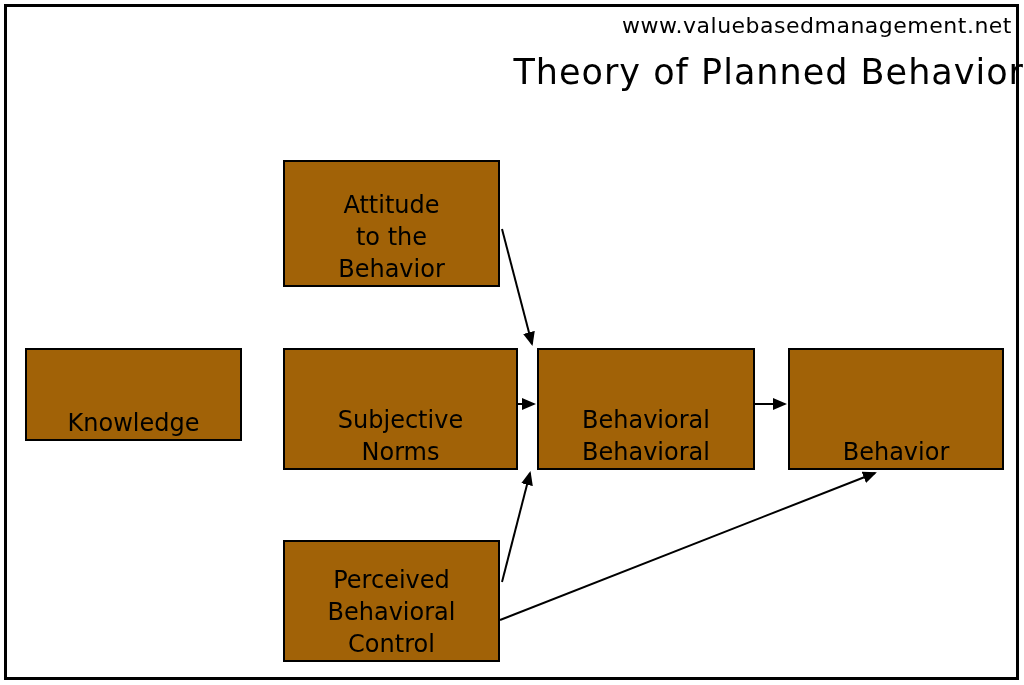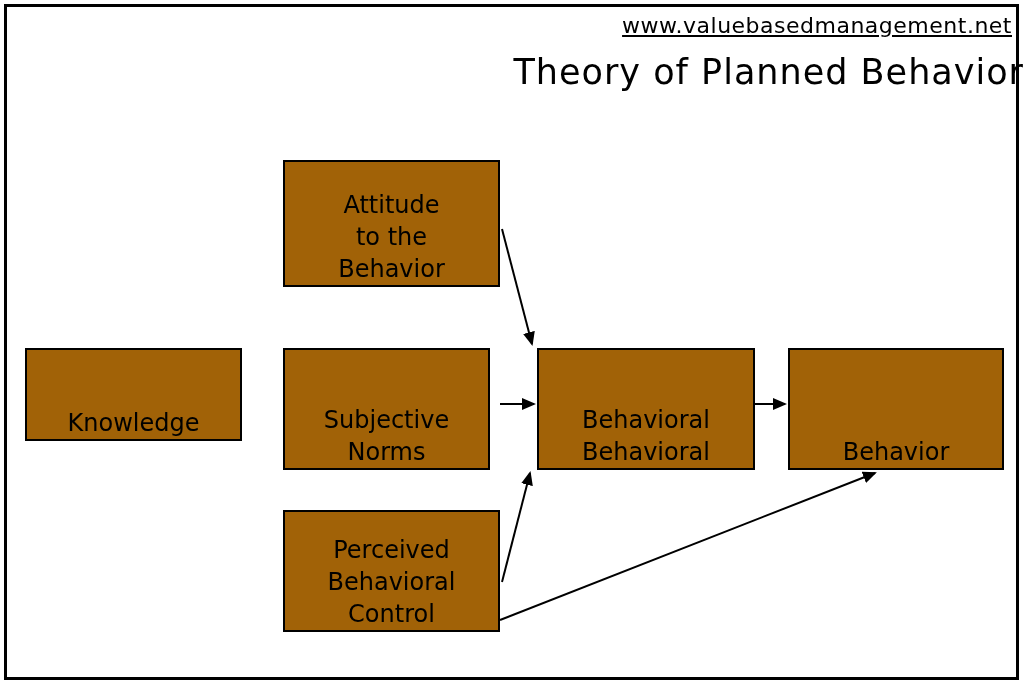--- a/index.html
+++ b/index.html
@@ -26,21 +26,20 @@
     background: transparent;
   }
   .watermark {
     position: absolute;
     top: 13px;
     right: 12px;
     font-size: 22px;
     letter-spacing: 0.5px;
     color: #000000;
     white-space: nowrap;
-    text-decoration: underline;
   }
   .title {
     position: absolute;
     top: 52px;
     left: 0;
     width: 100%;
     margin: 0;
     text-align: right;
     font-size: 35px;
     font-weight: 400;
@@ -98,25 +97,25 @@
 
   <div id="nodes-layer">
       <div class="node" style="left: 25px; top: 348px; width: 217px; height: 93px; border-color: rgb(0, 0, 0); color: rgb(0, 0, 0);">
         <div class="node-line">Knowledge</div>
       </div>
       <div class="node" style="left: 283px; top: 160px; width: 217px; height: 127px; border-color: rgb(0, 0, 0); color: rgb(0, 0, 0);">
         <div class="node-line">Attitude</div>
         <div class="node-line">to the</div>
         <div class="node-line">Behavior</div>
       </div>
-      <div class="node" style="left: 283px; top: 348px; width: 207px; height: 122px; border-color: rgb(0, 0, 0); color: rgb(0, 0, 0);">
+      <div class="node" style="left: 283px; top: 348px; width: 235px; height: 122px; border-color: rgb(0, 0, 0); color: rgb(0, 0, 0);">
         <div class="node-line">Subjective</div>
         <div class="node-line">Norms</div>
       </div>
-      <div class="node" style="left: 283px; top: 510px; width: 217px; height: 122px; border-color: rgb(0, 0, 0); color: rgb(0, 0, 0);">
+      <div class="node" style="left: 283px; top: 540px; width: 217px; height: 122px; border-color: rgb(0, 0, 0); color: rgb(0, 0, 0);">
         <div class="node-line">Perceived</div>
         <div class="node-line">Behavioral</div>
         <div class="node-line">Control</div>
       </div>
       <div class="node" style="left: 537px; top: 348px; width: 218px; height: 122px; border-color: rgb(0, 0, 0); color: rgb(0, 0, 0);">
         <div class="node-line">Behavioral</div>
         <div class="node-line">Behavioral</div>
       </div>
       <div class="node" style="left: 788px; top: 348px; width: 216px; height: 122px; border-color: rgb(0, 0, 0); color: rgb(0, 0, 0);">
         <div class="node-line">Behavior</div>

